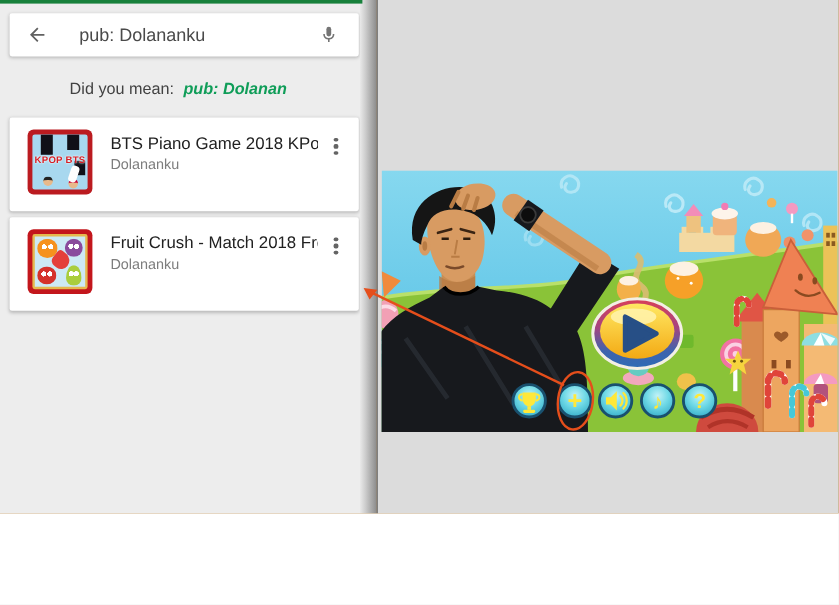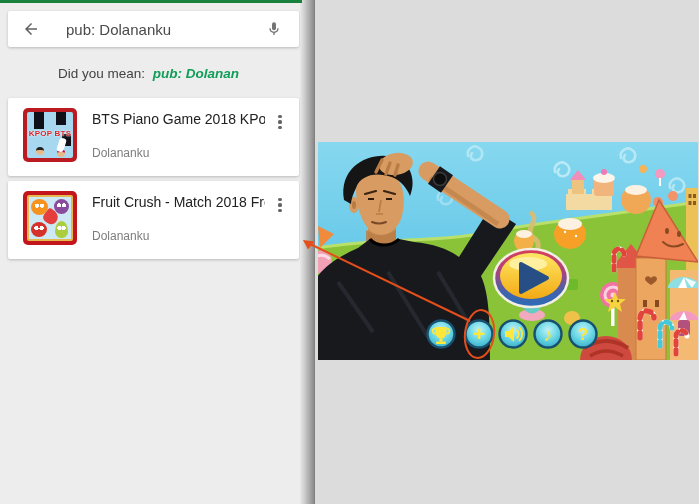--- a/index.html
+++ b/index.html
@@ -1,17 +1,17 @@
 <!DOCTYPE html>
 <html><head>
 <meta charset="utf-8">
 <style>
   html,body{margin:0;padding:0;}
   body{font-family:"Liberation Sans","DejaVu Sans",sans-serif;}
-  #stage{position:relative;width:699px;height:504px;overflow:hidden;background:#a16207;}
+  #stage{position:relative;width:699px;height:428px;overflow:hidden;background:#a16207;}
 
   
   .left-panel{position:absolute;left:0;top:0;width:300px;height:504px;background:#ededed;}
   .green-topbar{position:absolute;left:0;top:0;width:302px;height:3px;background:#18813c;z-index:3;}
   .scrollbar-strip{position:absolute;left:300px;top:0;width:14px;height:504px;
     background:linear-gradient(90deg,#e9e9e9 0%,#cfcfcf 30%,#a3a3a3 75%,#8a8a8a 100%);
     border-right:1px solid #7f7f7f;z-index:2;}
 
   .card{position:absolute;left:8px;width:291px;background:#ffffff;border-radius:2px;
     box-shadow:0 1px 3px rgba(0,0,0,.22);}
@@ -22,21 +22,21 @@
 
   .suggestion-row{position:absolute;left:17px;top:66px;font-size:13.5px;color:#424242;white-space:nowrap;margin-left:41px;}
   .suggestion-link{color:#0f9d58;font-weight:bold;font-style:italic;margin-left:4px;cursor:pointer;}
 
   .result-card{height:78px;}
   .result-card.first{top:98px;}
   .result-card.second{top:181px;}
   .app-icon{position:absolute;left:15px;top:10px;width:54px;height:54px;border-radius:5px;overflow:hidden;}
   .result-text{position:absolute;left:84px;top:13px;right:34px;}
   .result-title{font-size:14px;color:#212121;white-space:nowrap;overflow:hidden;}
-  .result-dev{font-size:12px;color:#7d7d7d;margin-top:19px;}
+  .result-dev{font-size:12px;color:#7d7d7d;margin-top:3px;}
   .kebab{position:absolute;right:10px;top:12px;width:18px;height:24px;display:flex;flex-direction:column;
     align-items:center;justify-content:center;gap:2.5px;cursor:pointer;}
   .kebab i{width:3.2px;height:3.2px;border-radius:50%;background:#646464;}
 
   
   .bts-icon{background:#bb1b20;}
   .bts-inner{position:absolute;inset:4px;background:#a8d8ef;border-radius:2px;overflow:hidden;}
   .bts-tile{position:absolute;background:#101018;}
   .bts-t1{left:7px;top:0;width:10px;height:17px;}
   .bts-t2{left:29px;top:0;width:10px;height:13px;}

